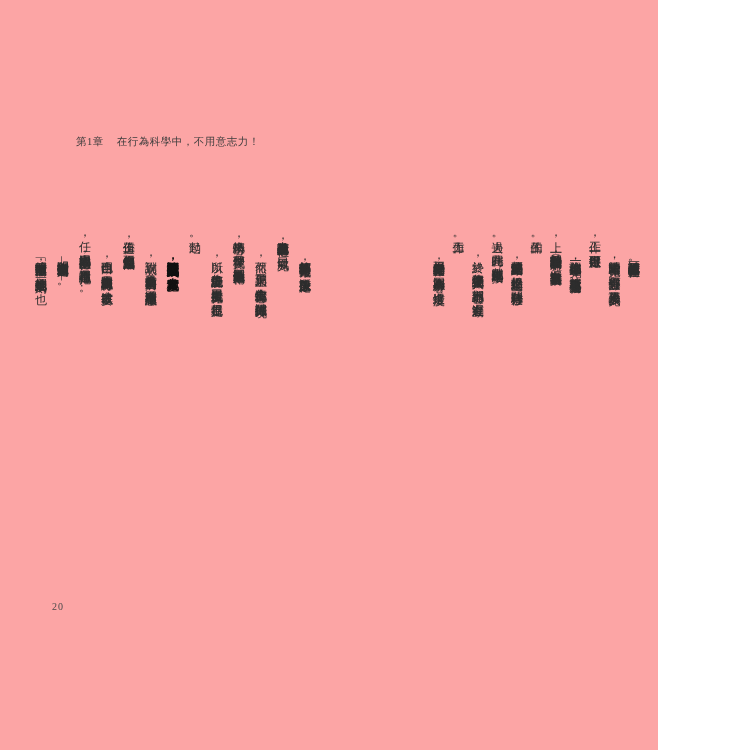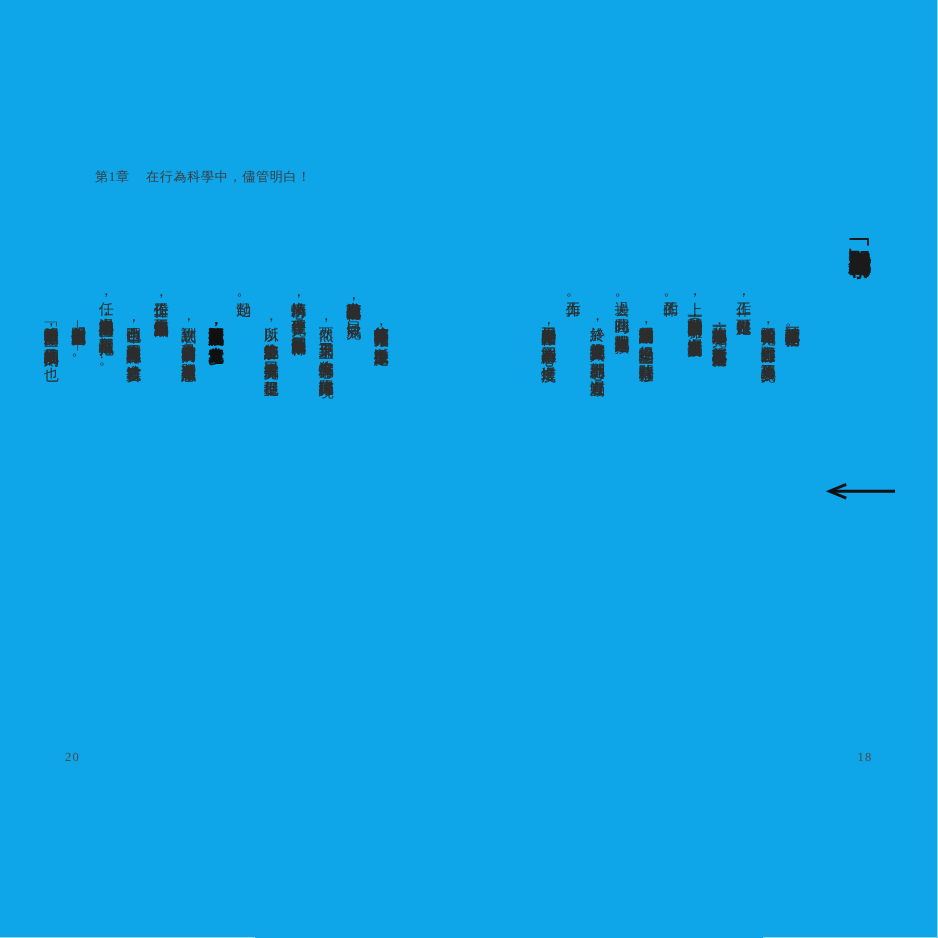--- a/index.html
+++ b/index.html
@@ -1,20 +1,20 @@
 <!DOCTYPE html>
 <html><head>
 <meta charset="utf-8">
 <style>
   html, body { margin: 0; padding: 0; background: #ffffff; }
   .sheet {
     position: relative;
-    width: 750px;
+    width: 658px;
     height: 750px;
-    background: #0ea5e9;
+    background: #fca5a5;
     font-family: "Liberation Serif", serif;
     color: #2e2e2e;
     overflow: hidden;
   }
   .running-head {
     position: absolute;
     left: 76px;
     top: 135px;
     font-size: 10.5px;
     letter-spacing: 0.5px;
@@ -77,21 +77,21 @@
   #pagenum-left  { left: 52px; }
   #pagenum-right { left: 686px; }
 </style>
 </head>
 <body>
 
 <div class="sheet">
 
   <div class="running-head">
     <span>第1章</span>
-    <span>在行為科學中，儘管明白！</span>
+    <span>在行為科學中，不用意志力！</span>
   </div>
 
   <div class="section-title">「立即行動」的行為科學</div>
 
   <div class="arrow-wrap">
     <svg width="58" height="14" viewBox="0 0 58 14" xmlns="http://www.w3.org/2000/svg">
       <line x1="5" y1="7" x2="56" y2="7" stroke="#111" stroke-width="2.4"></line>
       <polyline points="17,1.5 3.5,7 17,12.5" fill="none" stroke="#111" stroke-width="2.2"></polyline>
     </svg>
   </div>

